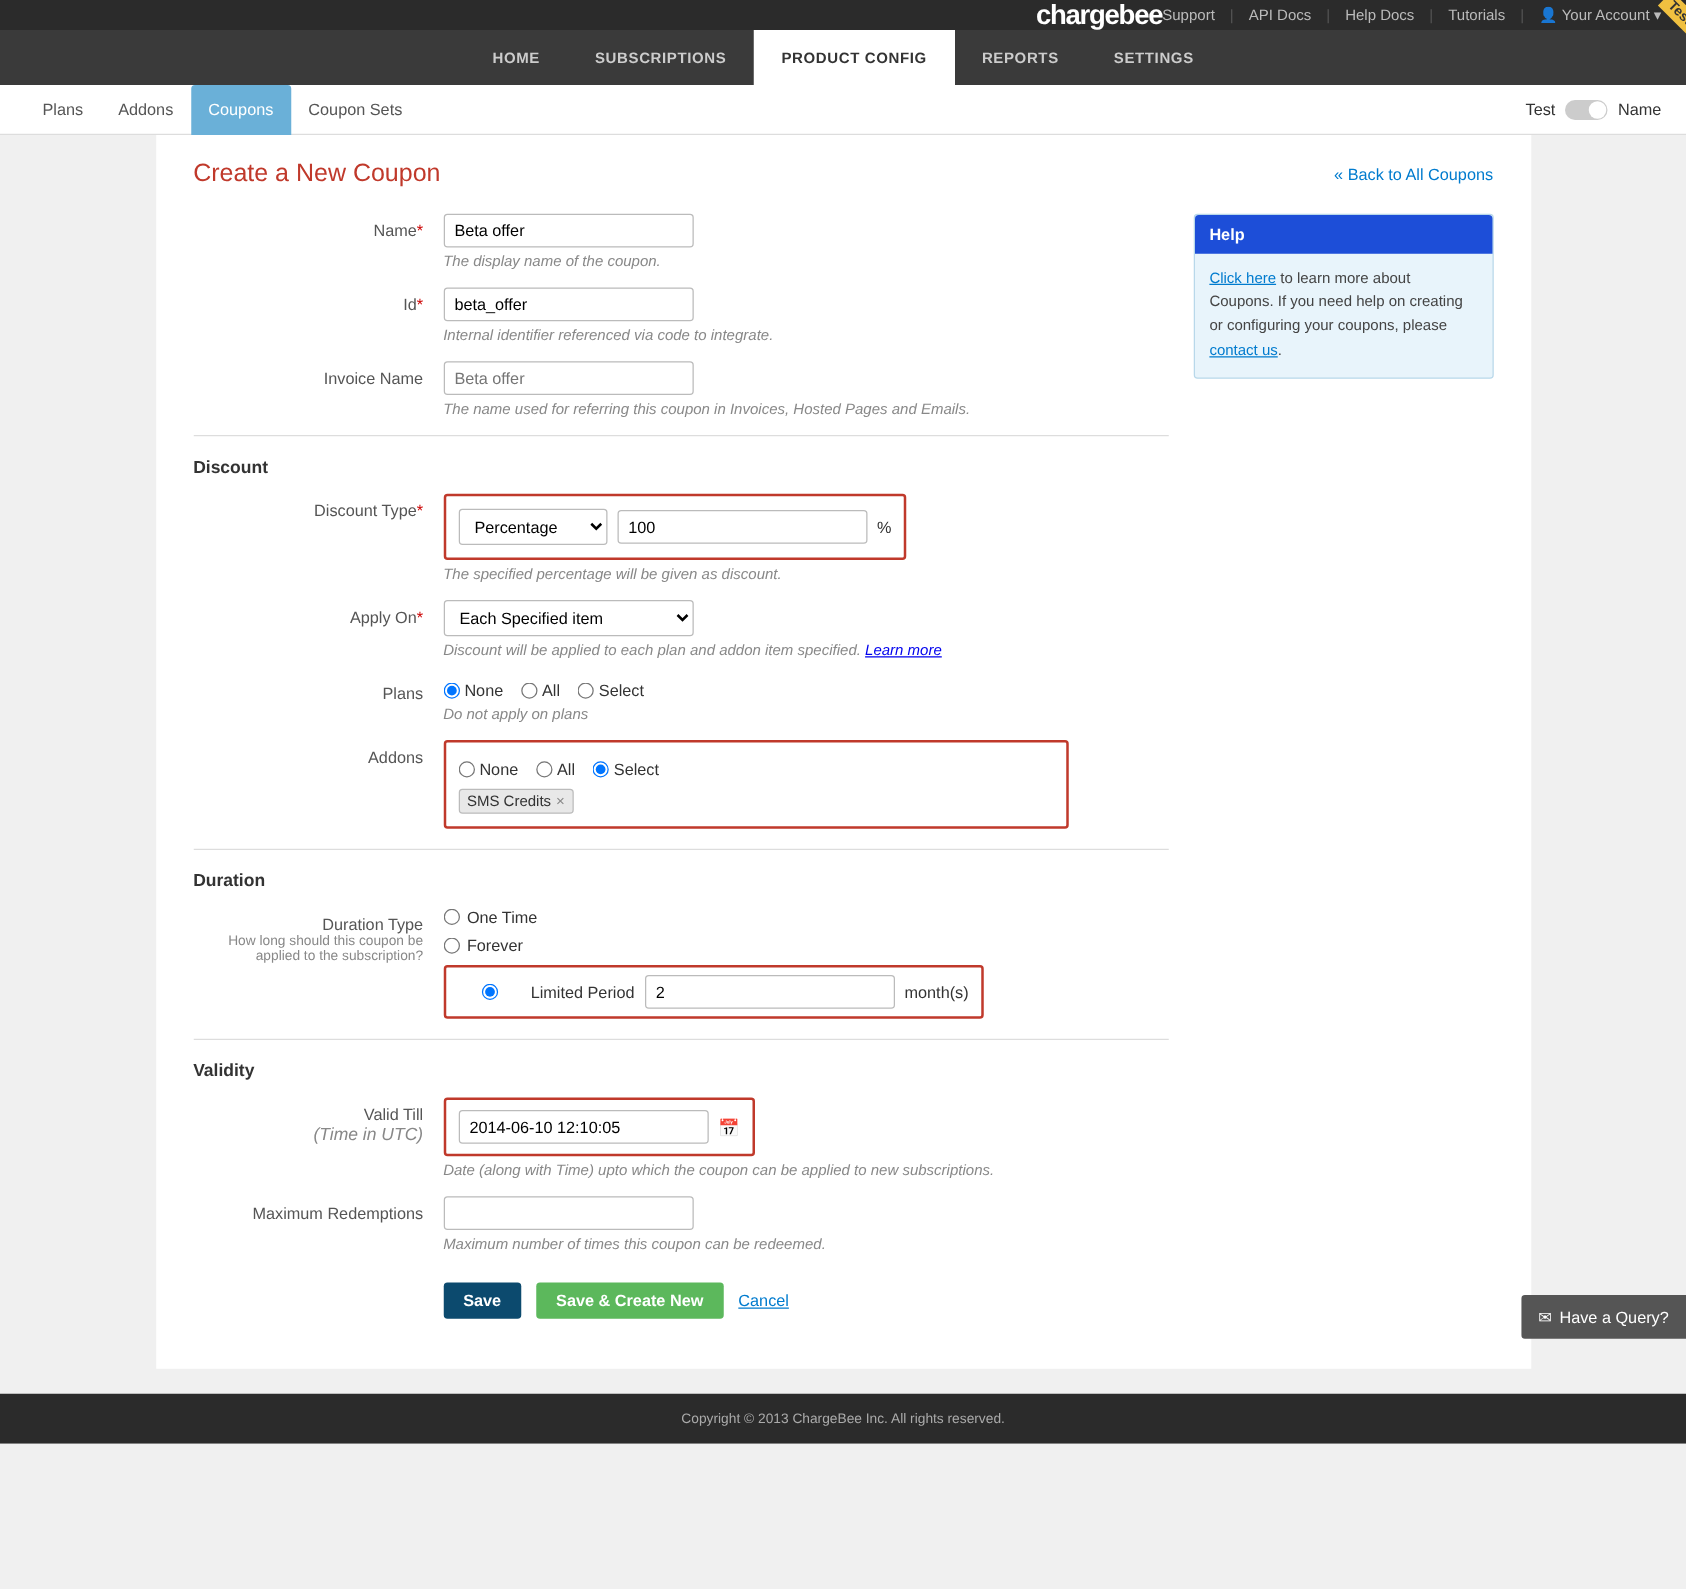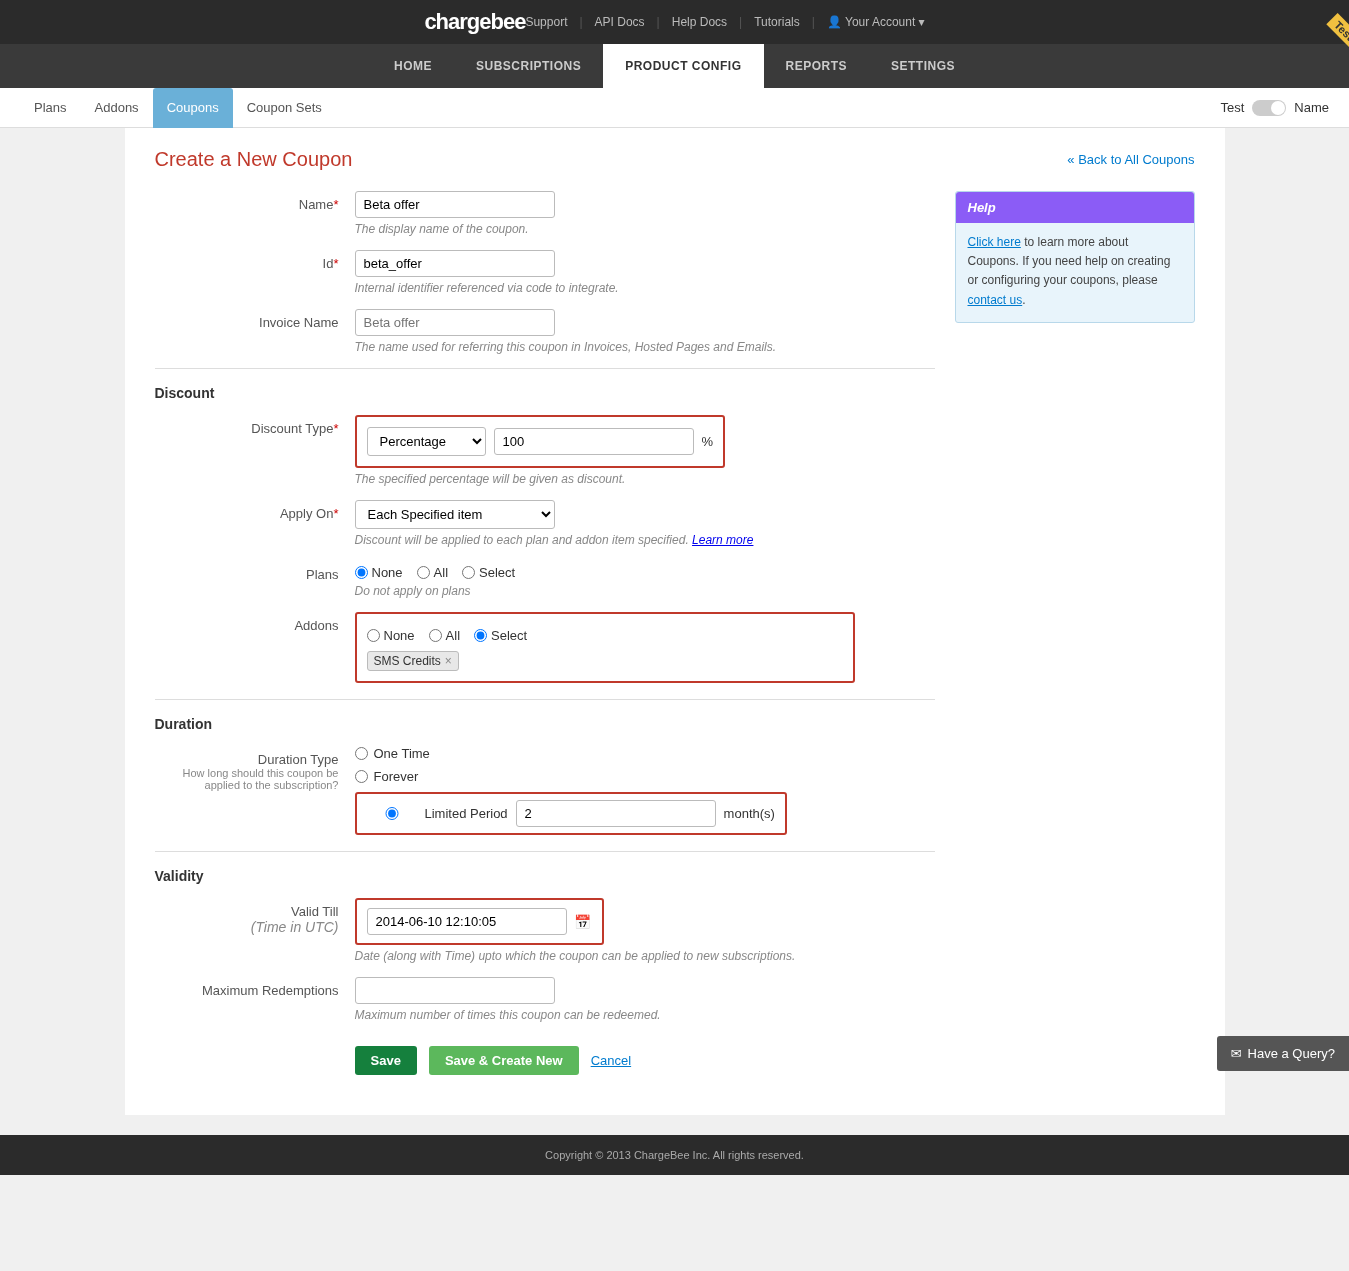--- a/index.html
+++ b/index.html
@@ -1,19 +1,19 @@
 <!DOCTYPE html>
 <html><head>
   <meta charset="utf-8">
   <style>
     * { box-sizing: border-box; margin: 0; padding: 0; }
     body { font-family: Arial, sans-serif; font-size: 13px; background: #f0f0f0; color: #333; }
 
     
-    .top-bar { background: #2b2b2b; color: #ccc; font-size: 12px; padding: 0 20px; display: flex; align-items: center; justify-content: center; height: 44px; }
+    .top-bar { background: #2b2b2b; color: #ccc; font-size: 12px; padding: 0 20px; display: flex; align-items: center; justify-content: flex-end; height: 24px; }
     .top-bar-left { display: flex; align-items: center; gap: 8px; }
     .logo { color: #fff; font-size: 22px; font-weight: bold; letter-spacing: -1px; }
     .top-bar-right { display: flex; align-items: center; gap: 12px; font-size: 12px; color: #bbb; }
     .top-bar-right a { color: #bbb; text-decoration: none; }
     .top-bar-right .separator { color: #555; }
 
     
     .main-nav { background: #3a3a3a; display: flex; align-items: center; justify-content: center; gap: 0; height: 44px; position: relative; }
     .main-nav a { color: #ccc; text-decoration: none; padding: 0 22px; height: 44px; display: flex; align-items: center; font-size: 12px; font-weight: bold; letter-spacing: 0.5px; }
     .main-nav a.active { background: #fff; color: #333; }
@@ -47,21 +47,21 @@
     .form-field input[type="text"] { width: 200px; padding: 5px 8px; border: 1px solid #bbb; border-radius: 3px; font-size: 13px; }
     .form-hint { font-size: 12px; color: #888; margin-top: 4px; font-style: italic; }
 
     
     .two-col { display: flex; gap: 20px; }
     .col-main { flex: 1; }
     .col-sidebar { width: 240px; }
 
     
     .help-box { background: #e8f4fb; border: 1px solid #b8d8ea; border-radius: 3px; padding: 12px; }
-    .help-box-title { background: #8b5cf6; color: #fff; margin: -12px -12px 10px -12px; padding: 8px 12px; font-size: 13px; font-weight: bold; border-radius: 3px 3px 0 0; font-style: italic; }
+    .help-box-title { background: #1d4ed8; color: #fff; margin: -12px -12px 10px -12px; padding: 8px 12px; font-size: 13px; font-weight: bold; border-radius: 3px 3px 0 0; }
     .help-box p { font-size: 12px; color: #444; line-height: 1.6; }
     .help-box a { color: #007bce; }
 
     
     .highlighted { border: 2px solid #c0392b; padding: 10px; border-radius: 3px; display: inline-block; }
 
     
     .form-select { padding: 5px 8px; border: 1px solid #bbb; border-radius: 3px; font-size: 13px; background: #fff; }
 
     
@@ -84,21 +84,21 @@
     .limited-period-row input { width: 50px; padding: 4px 6px; border: 1px solid #bbb; border-radius: 3px; font-size: 13px; }
 
     
     .valid-till-box { border: 2px solid #c0392b; padding: 8px 10px; border-radius: 3px; display: inline-flex; align-items: center; gap: 8px; }
     .valid-till-box input { width: 160px; padding: 4px 6px; border: 1px solid #bbb; border-radius: 3px; font-size: 13px; }
     .calendar-icon { color: #888; font-size: 14px; }
 
     
     .btn-row { display: flex; align-items: center; gap: 12px; margin-top: 24px; padding-left: 200px; }
     .btn { padding: 7px 16px; border: none; border-radius: 3px; font-size: 13px; cursor: pointer; font-weight: bold; }
-    .btn-primary { background: #15803d; color: #fff; }
+    .btn-primary { background: #0c4a6e; color: #fff; }
     .btn-success { background: #5cb85c; color: #fff; }
     .btn-link { background: none; border: none; color: #007bce; cursor: pointer; font-size: 13px; text-decoration: underline; }
 
     
     .query-btn { position: fixed; right: 0; bottom: 200px; background: #555; color: #fff; padding: 10px 14px; font-size: 13px; cursor: pointer; border-radius: 3px 0 0 3px; display: flex; align-items: center; gap: 6px; }
 
     
     .footer { background: #2b2b2b; color: #aaa; text-align: center; padding: 14px; font-size: 11px; margin-top: 20px; }
 
     

